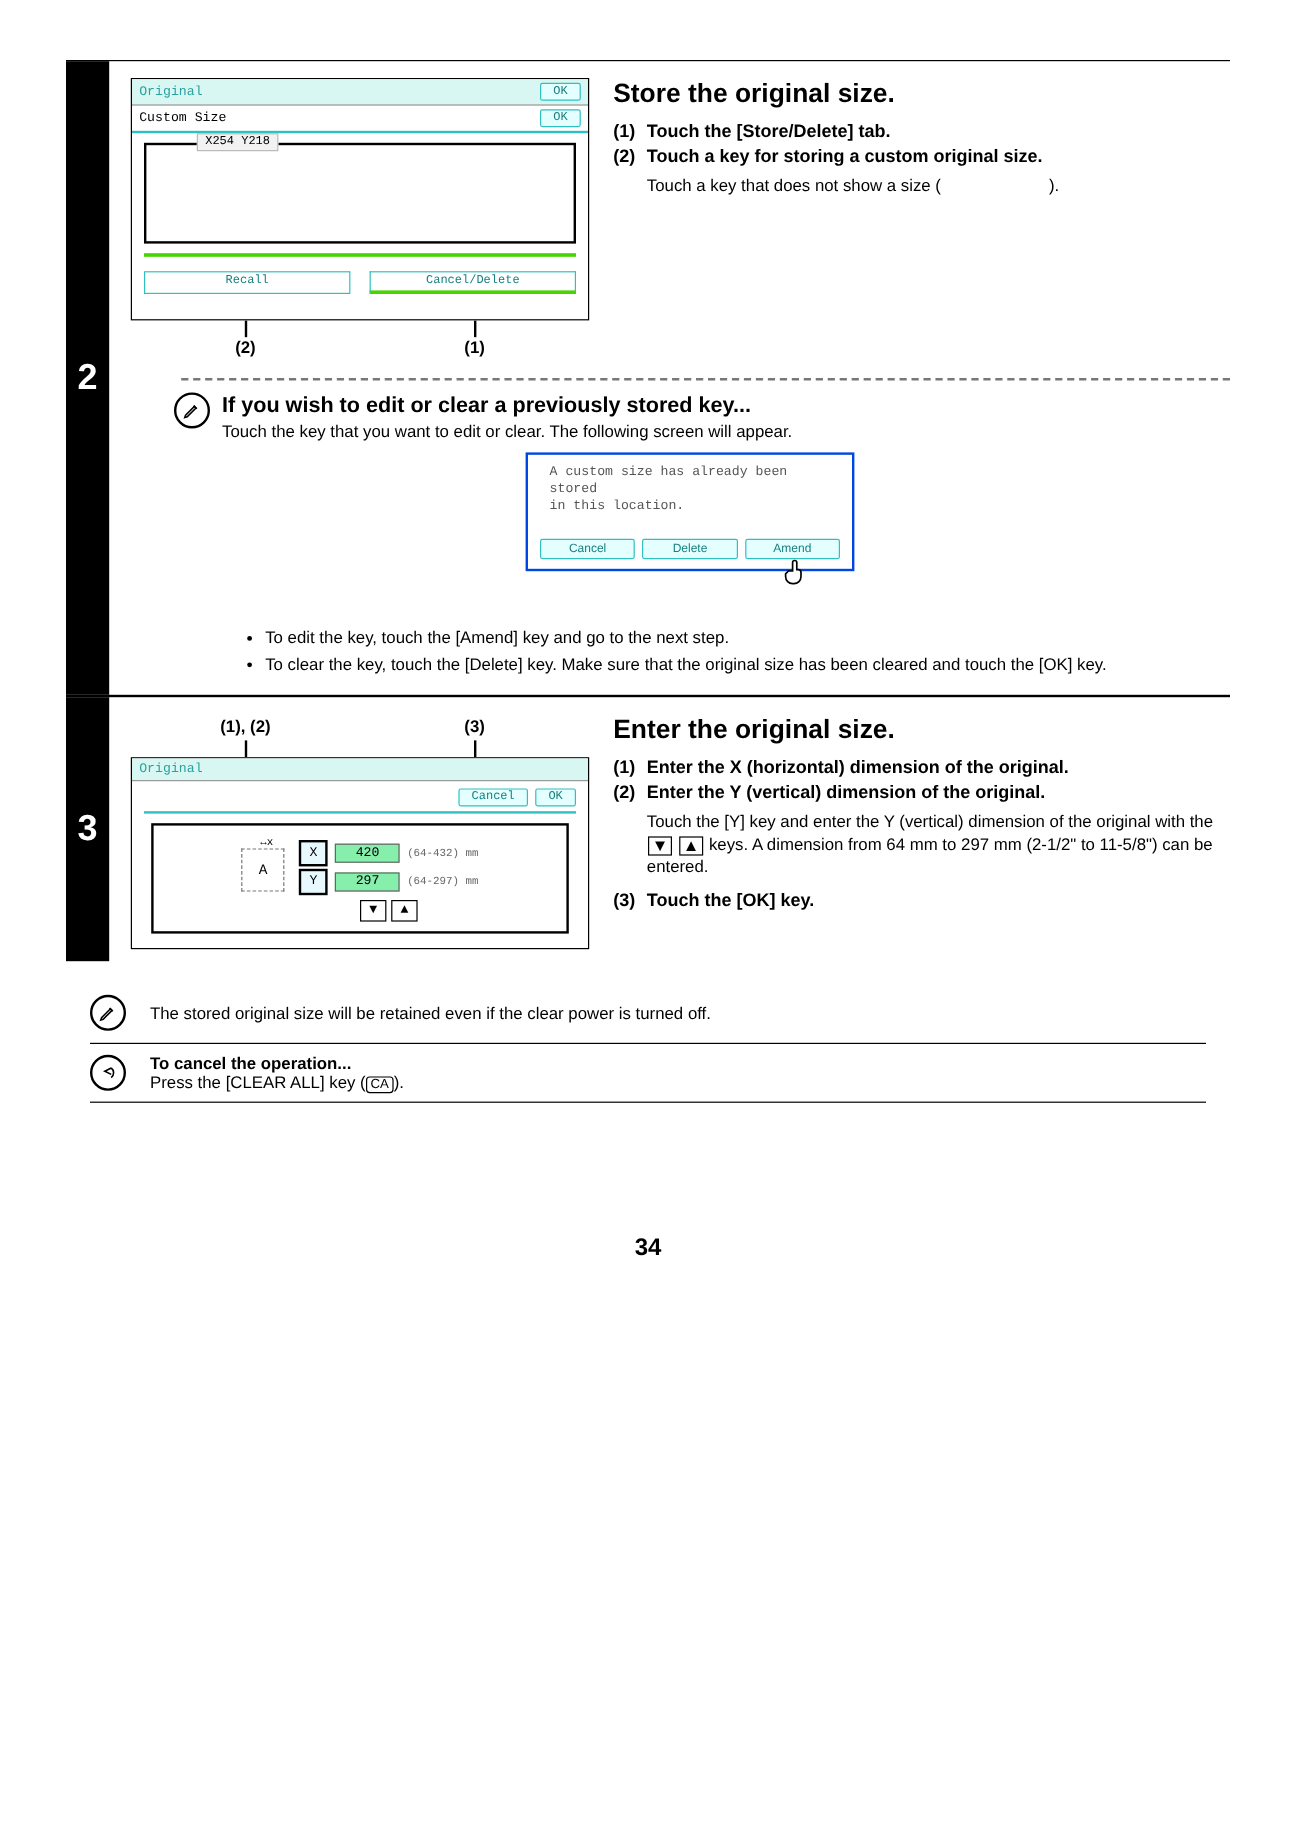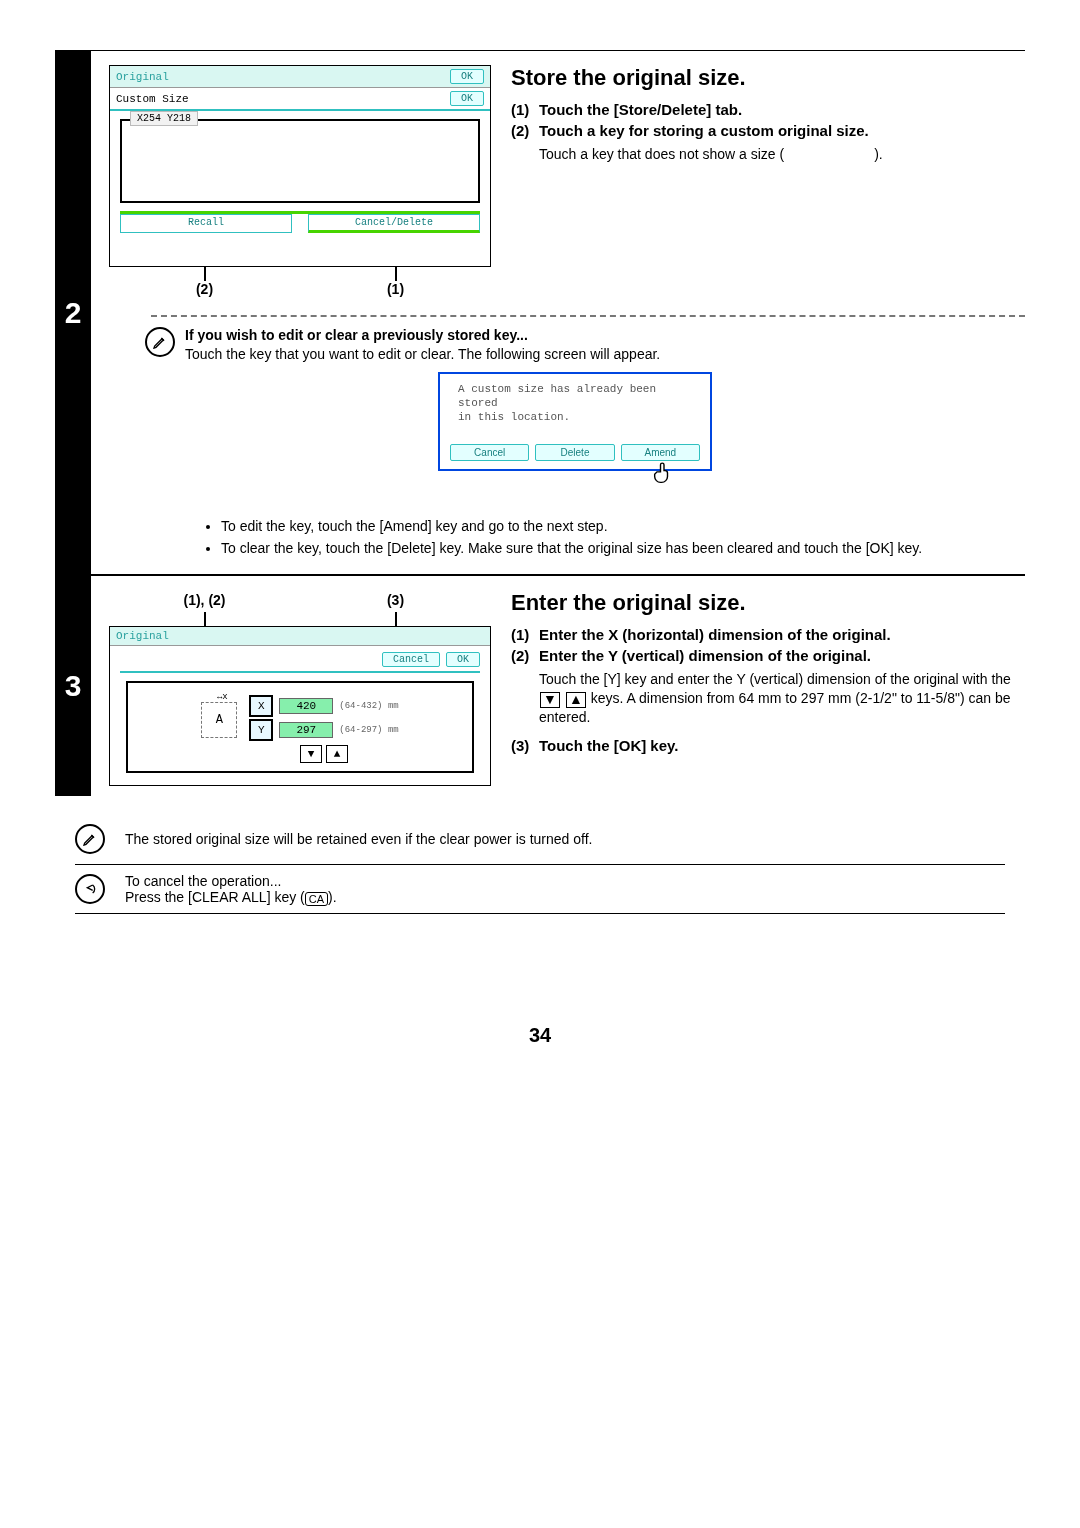--- a/index.html
+++ b/index.html
@@ -13,35 +13,35 @@
 .txtcol{flex:1;padding:14px 10px 10px 10px;box-sizing:border-box}
 h3{margin:0 0 10px 0;font-size:22px;font-weight:bold}
 .ol-item{display:flex;margin:4px 0;font-weight:bold;font-size:15px}
 .ol-item .num{width:28px;flex:none}
 .sub-body{font-size:14px;font-weight:normal;margin:6px 0 10px 28px;line-height:1.35}
 .dash{border:none;border-top:2px dashed #777;margin:8px 0 10px 60px}
 .note-block{margin:4px 20px 14px 54px}
 .note-flex{display:flex;align-items:flex-start;gap:10px}
 .note-icon{width:26px;height:26px;border:2px solid #000;border-radius:50%;display:flex;align-items:center;justify-content:center;font-size:15px;flex:none}
 .note-icon svg{width:16px;height:16px}
-.note-title{font-weight:bold;font-size:14px;margin-bottom:2px}
+.note-title{font-weight:bold;font-size:18px;margin-bottom:2px}
 .note-text{font-size:14px;line-height:1.35}
 .bullets{margin:8px 20px 16px 90px;font-size:14px;line-height:1.45}
 .bullets li{margin:2px 0}
 .callouts{display:flex;font-weight:bold;font-size:14px;margin:2px 0 4px 0}
 .callouts span{flex:1;text-align:center}
 
 .fig{border:1px solid #000;background:#fff;position:relative;font-family:'Courier New',monospace;font-size:11px}
 .titlebar{background:#d9f7f2;display:flex;align-items:center;justify-content:space-between;padding:3px 6px;border-bottom:1px solid #999}
 .titlebar .lbl{color:#2aa19f}
 .okbox{border:1px solid #30c0c0;background:#e3ffff;color:#188080;padding:1px 10px;font-size:10px;border-radius:2px}
 .subbar{display:flex;align-items:center;justify-content:space-between;padding:3px 6px;border-bottom:2px solid #30c0c0}
 .bigbox{border:2px solid #000;margin:8px 10px;height:80px;position:relative}
-.sizetag{position:absolute;top:-10px;left:8px;background:#f2f2f2;border:1px solid #bbb;padding:1px 6px;font-size:10px}
-.tabs{display:flex;padding:0 10px 8px 10px;gap:16px;position:relative}
+.sizetag{position:absolute;top:-10px;left:42px;background:#f2f2f2;border:1px solid #bbb;padding:1px 6px;font-size:10px}
+.tabs{display:flex;padding:12px 10px 8px 10px;gap:16px;position:relative}
 .tabs .tab{flex:1;border:1px solid #30c0c0;background:#fff;text-align:center;padding:2px 0;font-size:10px;color:#188080}
 .tabs .tab.sel{border-bottom:3px solid #47d400}
 .greenbar{height:3px;background:#47d400;margin:0 10px}
 .tick{width:2px;height:14px;background:#000;margin:0 auto}
 .tick-row{display:flex}
 .tick-row .half{flex:1;display:flex;flex-direction:column;align-items:center}
 
 .popup{border:2px solid #0046e0;background:#fff;position:relative;width:270px;margin:8px auto 6px auto}
 .popup-body{padding:8px 10px 6px 18px;min-height:56px}
 .popup-body p{margin:0;color:#555;font-family:'Courier New',monospace;font-size:11px;line-height:1.3}
@@ -272,21 +272,21 @@
 </div>
 
 <div class="foot2">
   <div class="note-flex">
     <div class="note-icon">
       <svg viewBox="0 0 24 24" fill="none" stroke="#000" stroke-width="2">
             <path d="M16 6c4 3 4 9 0 12M16 6l-8 4 8 4"></path>
           </svg>
     </div>
     <div class="foot-note">
-      <div style="font-weight:normal">To cancel the operation...</div>
+      <div style="font-weight:bold">To cancel the operation...</div>
       <div>
         <span>Press the [CLEAR ALL] key (</span><span class="ca">CA</span><span>).</span>
       </div>
     </div>
   </div>
 </div>
 
 <div class="pagenum">34</div>
 
 </div>

